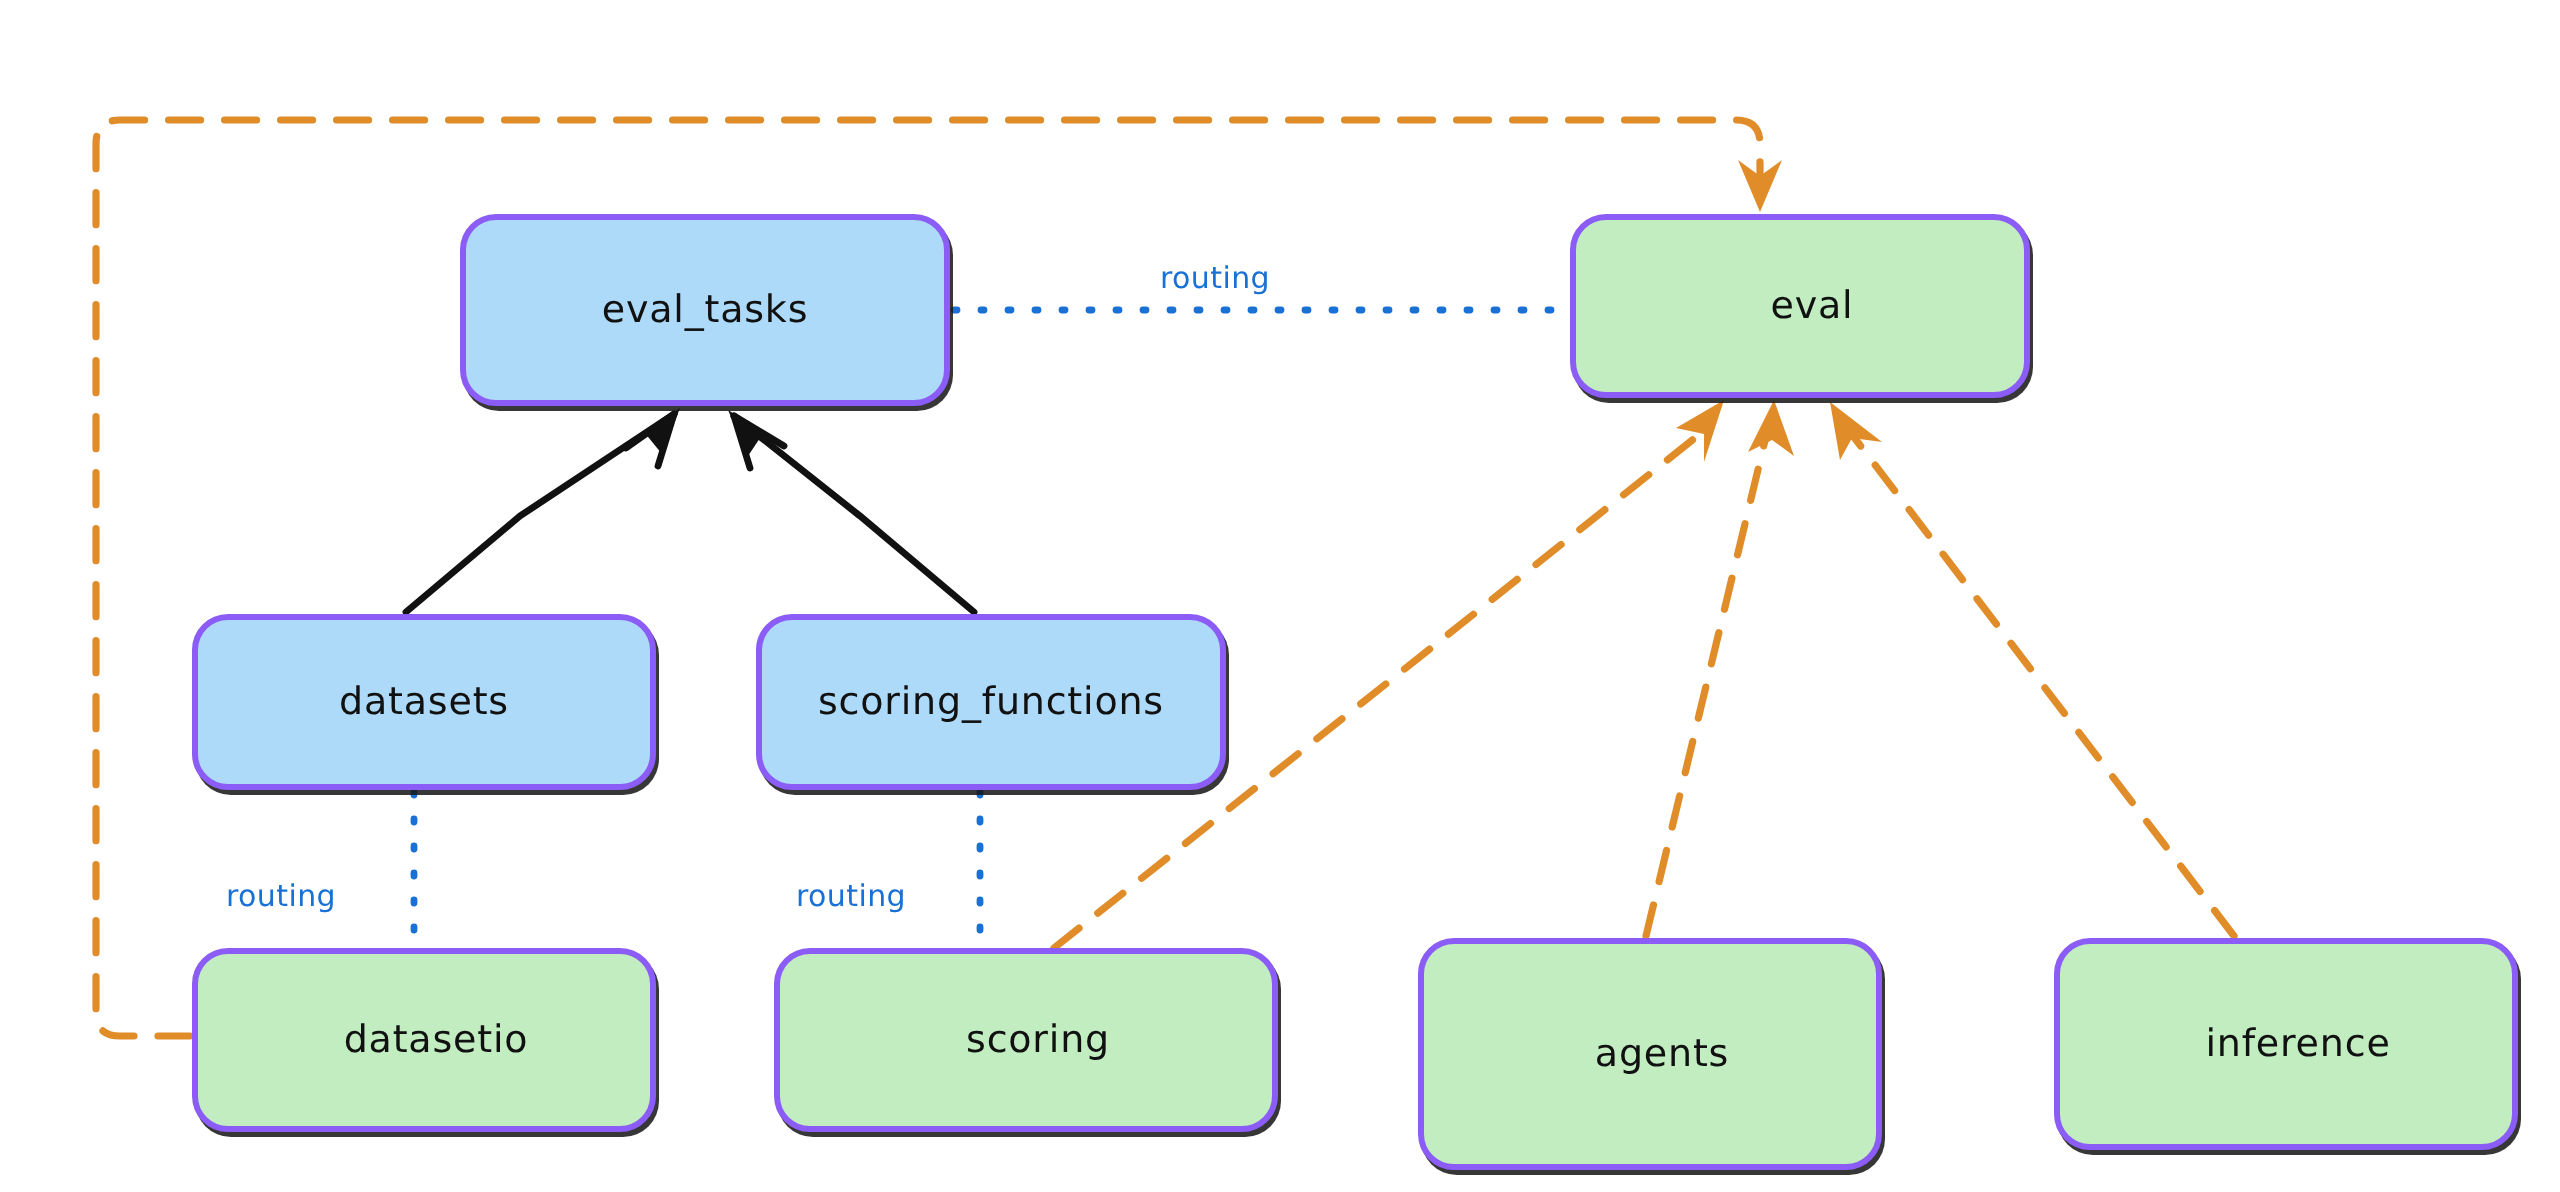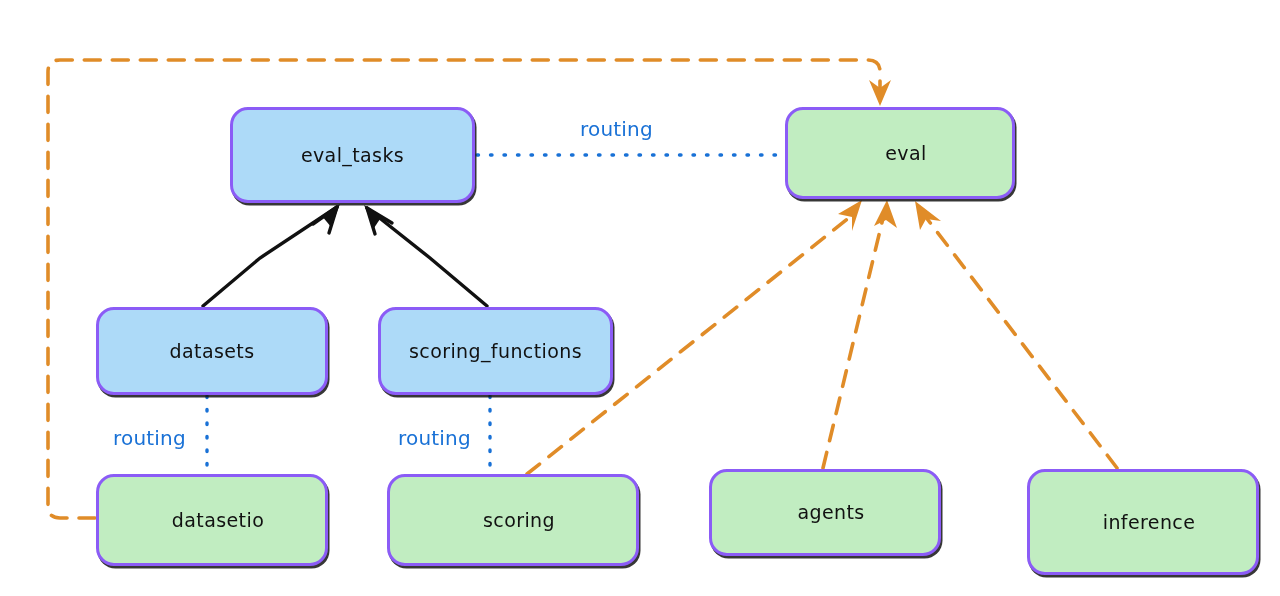--- a/index.html
+++ b/index.html
@@ -46,25 +46,26 @@
   }
   .node.api {
     background: #addaf8;
   }
   .node.provider {
     background: #c1edc1;
     padding-left: 12px;
   }
   .edge-label {
     position: absolute;
-    font-size: 20px;
+    font-size: 15px;
     color: #1971d6;
     font-family: "DejaVu Sans", sans-serif;
     white-space: nowrap;
     letter-spacing: 0.2px;
+    margin-top: 13px;
   }
 </style>
 </head>
 <body>
 
 <div id="canvas">
 
   <svg id="wires" viewBox="0 0 1280 596" xmlns="http://www.w3.org/2000/svg">
 
     <g>
@@ -127,21 +128,21 @@
   </div>
 
   <div class="node provider" style="left:96px; top:474px; width:232px; height:92px;">
     <span class="label">datasetio</span>
   </div>
 
   <div class="node provider" style="left:387px; top:474px; width:252px; height:92px;">
     <span class="label">scoring</span>
   </div>
 
-  <div class="node provider" style="left:709px; top:469px; width:232px; height:87px;">
+  <div class="node provider" style="left:709px; top:469px; width:232px; height:116px;">
     <span class="label">agents</span>
   </div>
 
   <div class="node provider" style="left:1027px; top:469px; width:232px; height:106px;">
     <span class="label">inference</span>
   </div>
 
   <div class="edge-label" style="left:580px; top:117px;">routing</div>
 
   <div class="edge-label" style="left:113px; top:426px;">routing</div>

